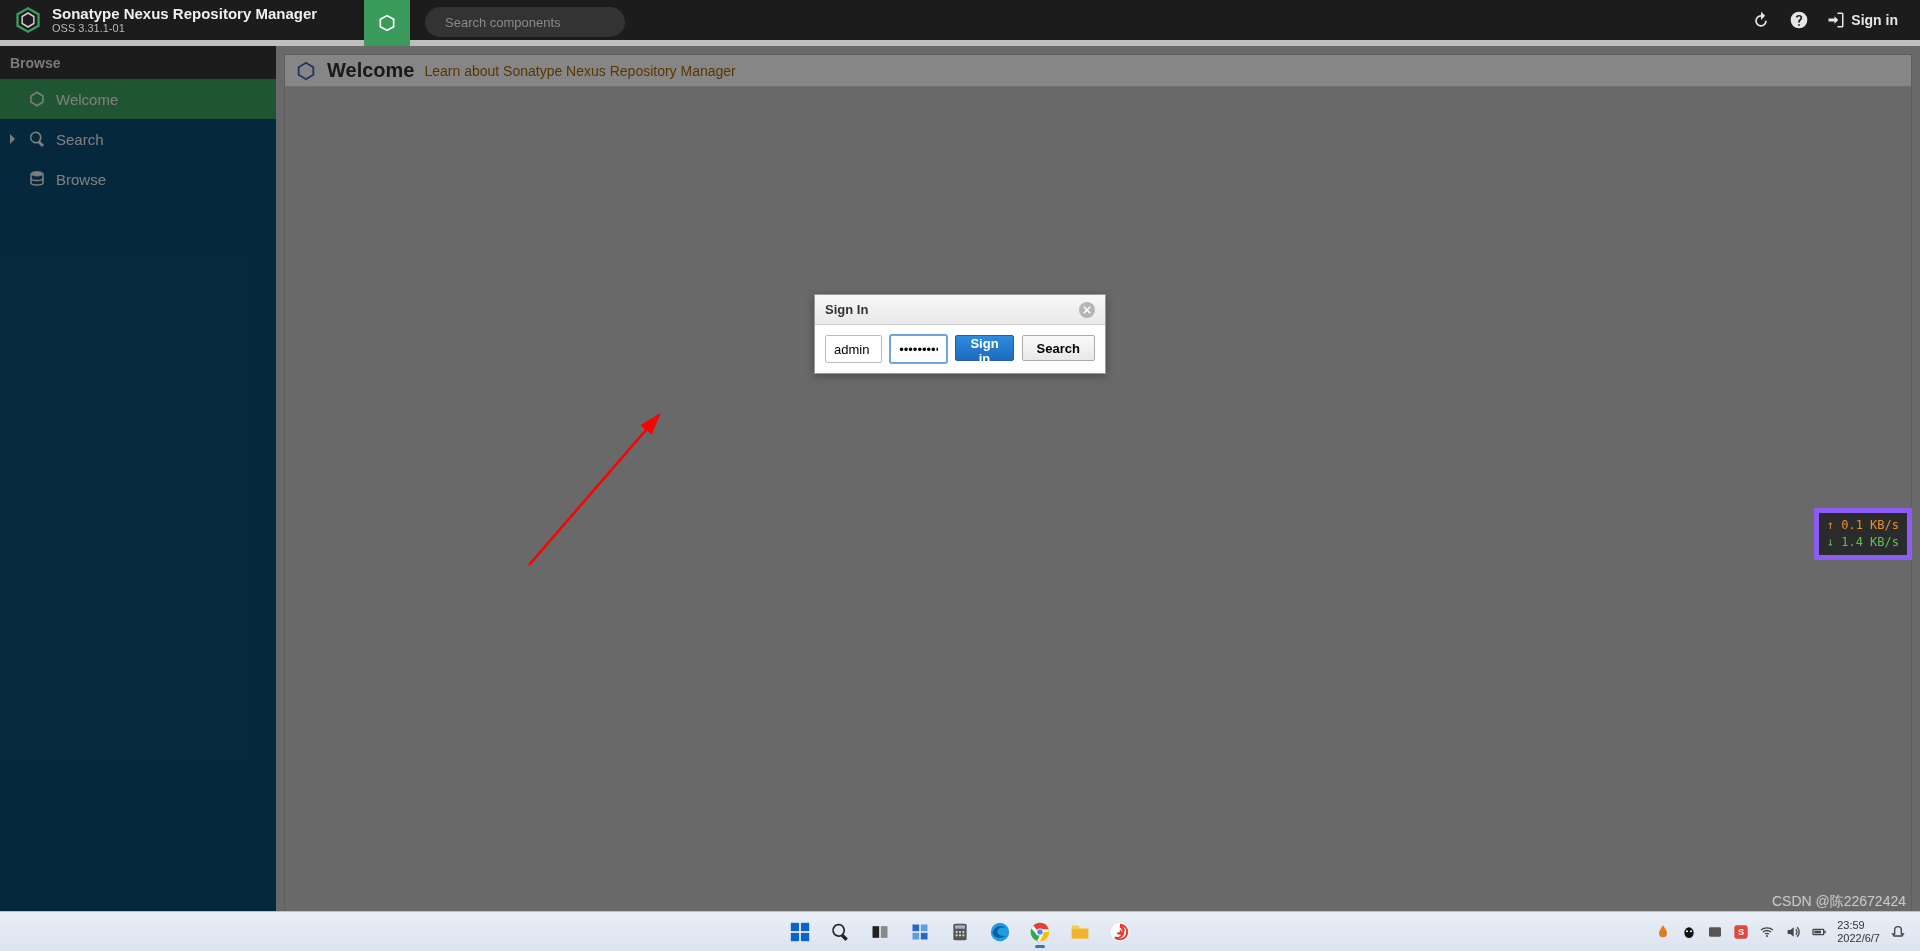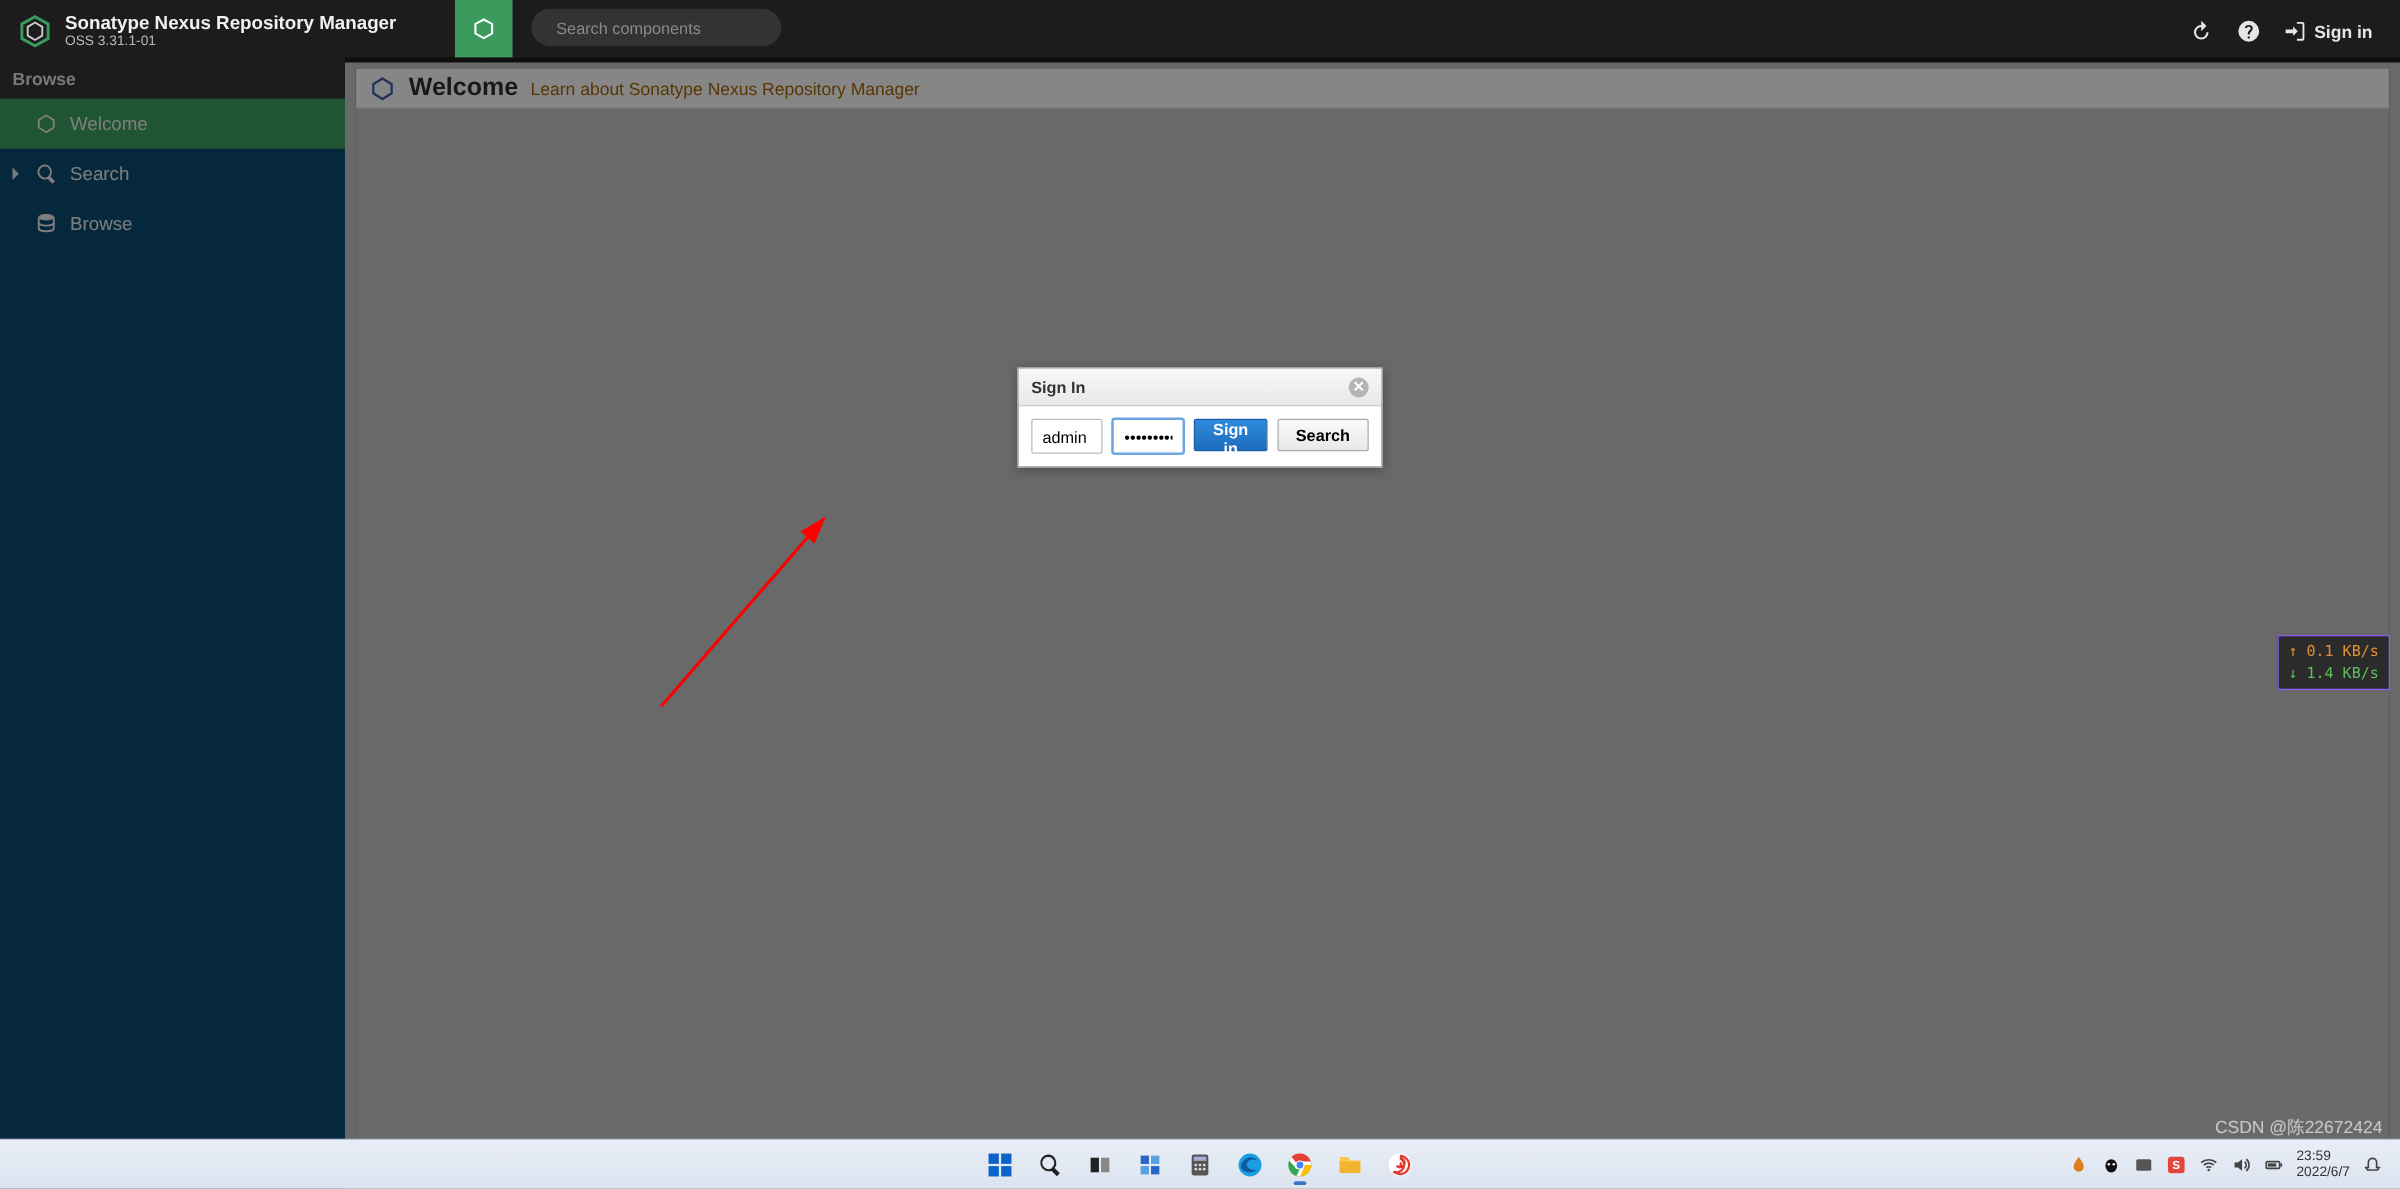--- a/index.html
+++ b/index.html
@@ -1,21 +1,21 @@
 <!DOCTYPE html>
 <html><head>
 <meta charset="utf-8">
 <style>
   * { box-sizing: border-box; margin: 0; padding: 0; }
   html, body { width: 100%; height: 100%; font-family: "Helvetica Neue", Helvetica, Arial, sans-serif; overflow: hidden; }
   body { background: #bfbfbf; }
 
   
   .header {
-    position: absolute; left:0; top:0; right:0; height:50px;
+    position: absolute; left:0; top:0; right:0; height:40px;
     background:#1c1c1c; color:#e0e0e0; display:flex; align-items:center;
     z-index:20;
   }
   .brand { display:flex; align-items:center; padding:0 14px; gap:10px; }
   .brand-logo { width:28px; height:28px; }
   .brand-text { line-height:1.1; }
   .brand-title { font-size:15px; font-weight:600; color:#f0f0f0; }
   .brand-sub { font-size:11px; color:#b8b8b8; }
   .mode-btn {
     position:absolute; left:364px; top:0; width:46px; height:46px;
@@ -106,21 +106,21 @@
   .modal-btns { display:flex; gap:8px; }
   .btn { height:26px; padding:0 14px; font-size:13px; border-radius:2px; cursor:pointer; border:1px solid #aaa; background:linear-gradient(#fafafa,#e8e8e8); font-weight:600;}
   .btn.primary { background:linear-gradient(#2e8bdd,#1d6bbd); border-color:#1d5fa6; color:#fff; }
 
   
   .arrow-svg { position:absolute; left:524px; top:400px; width:180px; height:170px; z-index:31; pointer-events:none;}
 
   
   .netbox {
     position:absolute; right:8px; top:508px; z-index:40;
-    background:#2b2b2b; border:1px solid #8b5cf6; padding:4px 8px;
+    background:#2b2b2b; border:5px solid #8b5cf6; padding:4px 8px;
     font-size:12px; font-family:monospace; line-height:1.4;
   }
   .net-up{ color:#e09030;} .net-dn{ color:#5bbf5b;}
 
   
   .watermark {
     position:absolute; right:14px; bottom:40px; z-index:40;
     color:rgba(230,230,230,.75); font-size:14px; text-shadow:0 0 2px #777;
     pointer-events:none;
   }

